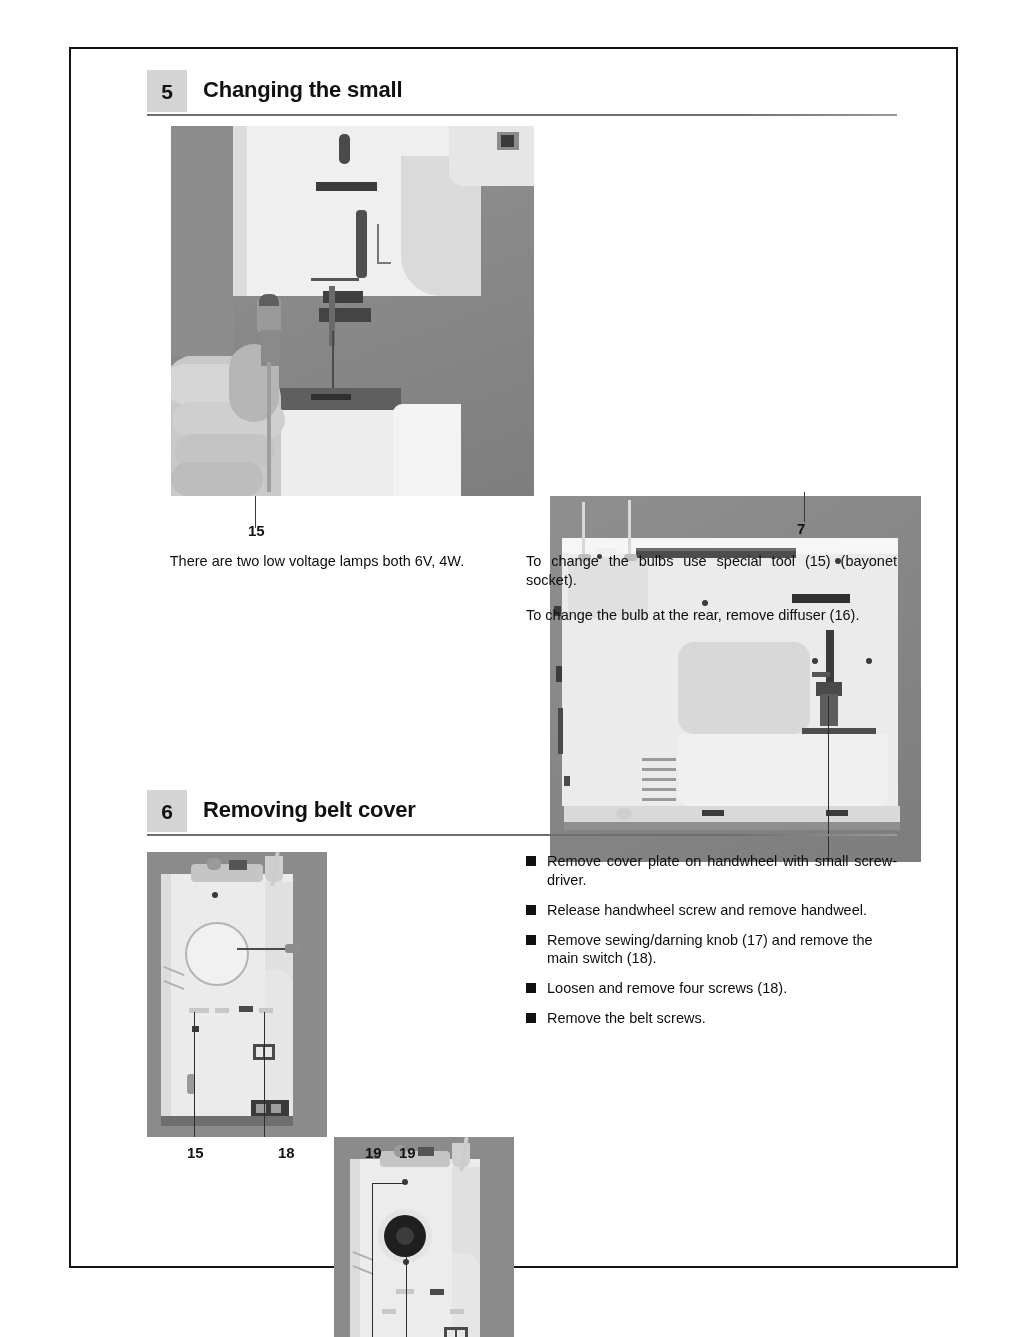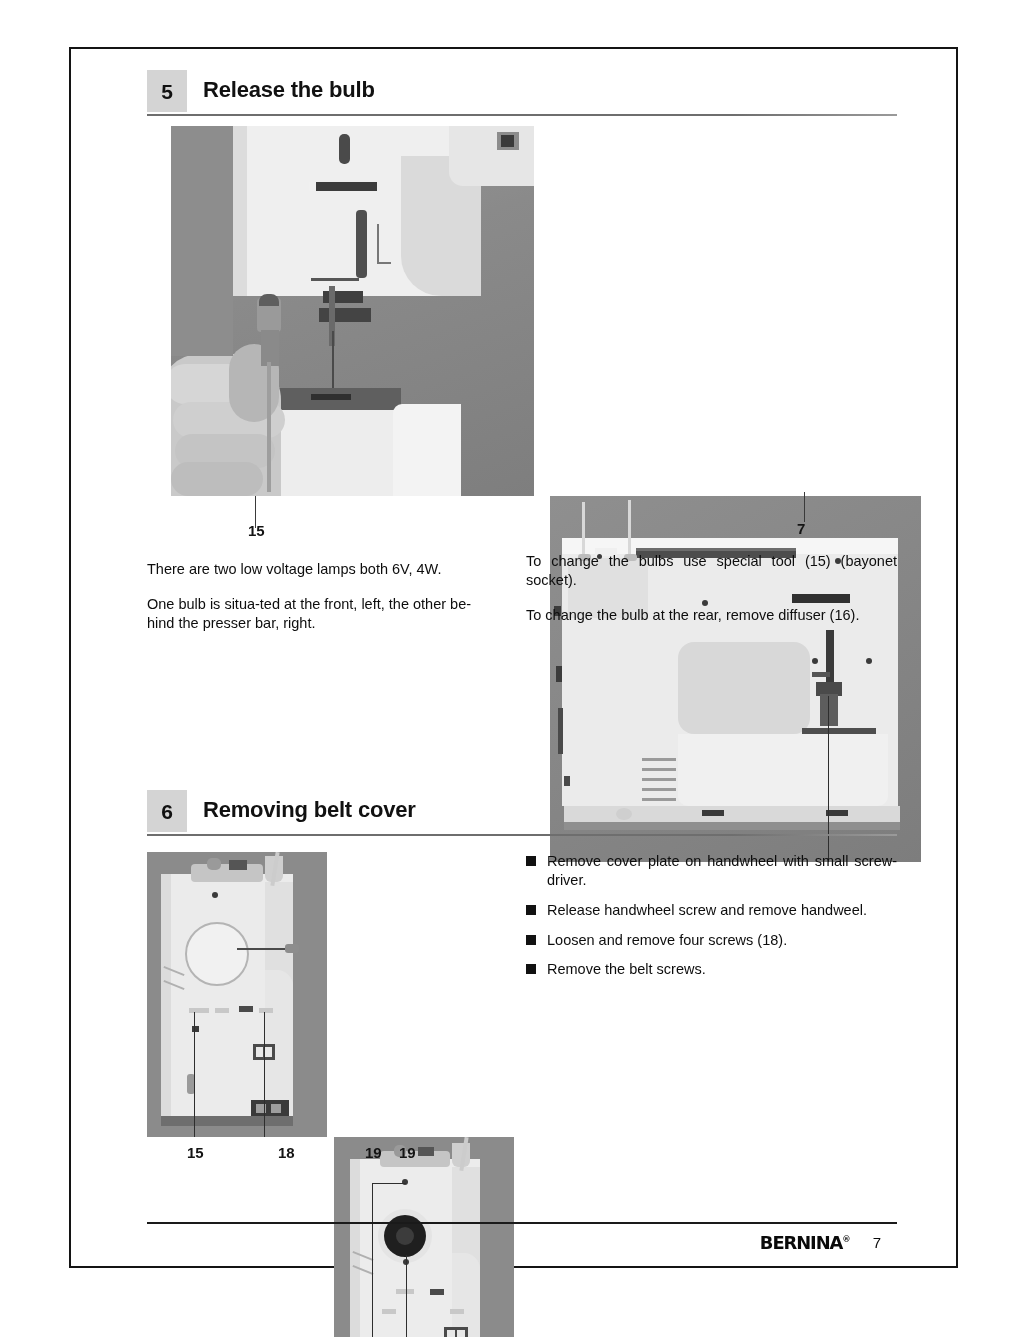--- a/index.html
+++ b/index.html
@@ -112,21 +112,21 @@
     font-weight: bold;
     color: #141414;
   }
 
   
   .text-cols {
     position: relative;
     margin-top: 6px;
     height: 110px;
   }
-  .col-left  { position: absolute; left: 0;   top: 8px; width: 340px; }
+  .col-left  { position: absolute; left: 0;   top: 0; width: 340px; text-align: center; }
   .col-right { position: absolute; left: 379px; top: 0; width: 371px; }
 
   .para {
     font-size: 14.5px;
     line-height: 1.32;
     color: #0d0d0d;
     margin: 0 0 16px 0;
   }
   .para.justify { text-align: justify; }
 
@@ -210,21 +210,21 @@
 <body>
 
 <div id="page-frame">
 
   <div id="content">
 
     <div class="section-head">
       <div class="section-num-box">
         <span class="section-num">5</span>
       </div>
-      <div class="section-title">Release the bulb</div>
+      <div class="section-title">Changing the small</div>
       <div class="section-rule"></div>
     </div>
 
     <div class="figs-top">
 
       <div class="photo" id="photo-15">
         <div class="ph-bg grad-back"></div>
 
         <div style="left:60px; top:0; width:250px; height:170px; background:#efefef;"></div>
         <div style="left:60px; top:0; width:16px; height:170px; background:#dcdcdc;"></div>
@@ -326,21 +326,20 @@
         <div style="left:278px; top:200px; width:1px; height:166px; background:#2e2e2e;"></div>
       </div>
 
       <div class="leader" style="left:657px; top:366px; height:30px;"></div>
       <div class="callout-num" style="left:650px; top:394px;">7</div>
     </div>
 
     <div class="text-cols">
       <div class="col-left">
         <p class="para">There are two low voltage lamps both 6V, 4W.</p>
-        <p class="para">One bulb is situa-ted at the front, left, the other be-hind the presser bar, right.</p>
       </div>
       <div class="col-right">
         <p class="para justify">To change the bulbs use special tool (15) (bayonet socket).</p>
         <p class="para">To change the bulb at the rear, remove diffuser (16).</p>
       </div>
     </div>
 
     <div class="section-head" style="margin-top:128px;">
       <div class="section-num-box">
         <span class="section-num">6</span>
@@ -437,30 +436,29 @@
         <li class="justify">
           <span class="bullet-sq"></span>
           <span>Remove cover plate on handwheel with small screw-driver.</span>
         </li>
         <li>
           <span class="bullet-sq"></span>
           <span>Release handwheel screw and  remove handweel.</span>
         </li>
         <li>
           <span class="bullet-sq"></span>
+          <span>Remove sewing/darning knob (17) and remove the main switch (18).</span>
+        </li>
+        <li>
+          <span class="bullet-sq"></span>
           <span>Loosen and remove four screws (18).</span>
         </li>
         <li>
           <span class="bullet-sq"></span>
           <span>Remove the belt screws.</span>
         </li>
       </ul>
     </div>
 
   </div>
 
-  <div id="footer">
-    <div class="footer-rule"></div>
-    <div class="bernina-logo"><span>BERNINA</span><sup>®</sup></div>
-    <div class="page-num">7</div>
-  </div>
 
 </div>
 
 </body></html>

